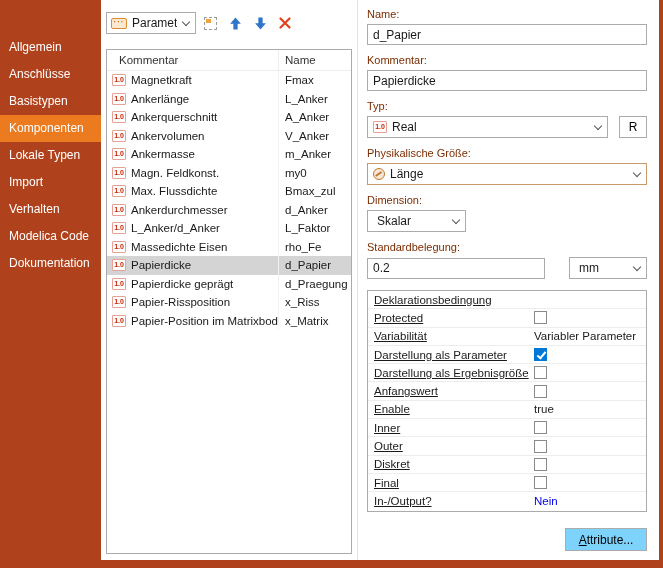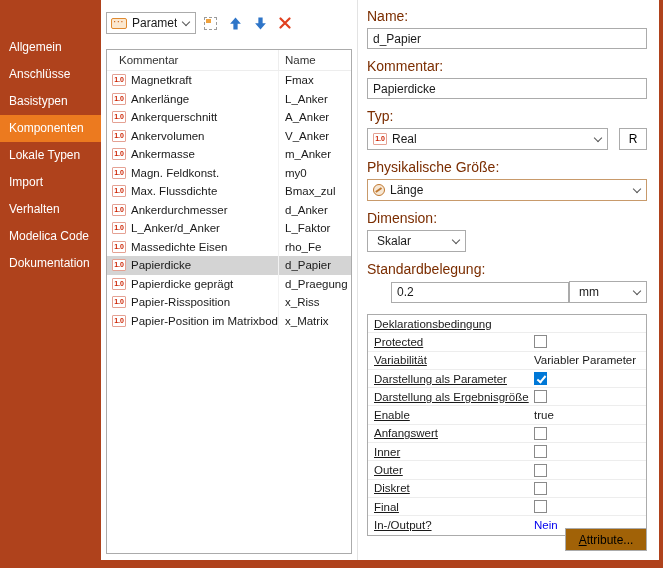--- a/index.html
+++ b/index.html
@@ -32,44 +32,44 @@
   .h-comment { flex: 1; padding-left: 12px; }
   .h-name { width: 73px; padding-left: 6px; border-left: 1px solid #EDEDED; height: 100%; display: flex; align-items: center; flex: 0 0 auto; }
   .list-row { display: flex; height: 18.5px; align-items: center; padding-left: 5px; flex: 0 0 auto; cursor: pointer; }
   .list-row.selected { background: #D4D4D4; }
   .badge { display: inline-block; font-size: 7px; line-height: 8px; color: #CC2200; border: 1px solid #E5A193; background: #fff; padding: 1px 0; border-radius: 1px; font-weight: bold; width: 14px; text-align: center; flex: 0 0 auto; }
   .list-row .badge { margin-right: 5px; }
   .cell-comment { flex: 1; white-space: nowrap; overflow: hidden; }
   .cell-name { width: 73px; padding-left: 6px; white-space: nowrap; overflow: hidden; flex: 0 0 auto; border-left: 1px solid #F2F2F2; height: 100%; display: flex; align-items: center; }
   
   .rightpanel { flex: 1; border-left: 1px solid #E3E3E3; padding: 8px 12px 10px 9px; position: relative; }
-  .field-label { color: #7B2D00; font-size: 14px; margin: 9px 0 4px; display: block; }
+  .field-label { color: #7B2D00; font-size: 11px; margin: 9px 0 4px; display: block; }
   .field-label.first { margin-top: 0; }
   .text-input { width: 100%; height: 21px; border: 1px solid #ABABAB; padding: 0 5px; font: 12px "Liberation Sans", sans-serif; color: #1a1a1a; background: #fff; }
   .row { display: flex; align-items: center; }
   .type-select { flex: 1; margin-right: 11px; justify-content: center; }
   .type-select .badge { margin-left: 1px; }
   .r-btn { width: 28px; height: 22px; border: 1px solid #ABABAB; background: #fff; font: 12px "Liberation Sans", sans-serif; cursor: pointer; flex: 0 0 auto; }
   .quantity-select { width: 100%; border-color: #C89A6B; }
   .q-icon { width: 12px; height: 12px; border-radius: 50%; border: 1.5px solid #C07830; background: #F7E8D5; position: relative; flex: 0 0 auto; margin-left: 1px; }
   .q-icon::after { content: ""; position: absolute; left: 1px; top: 4px; width: 7px; height: 1.5px; background: #C07830; transform: rotate(-35deg); }
   .dimension-select { width: 99px; }
-  .default-row { display: flex; justify-content: flex-end; align-items: center; }
+  .default-row { display: flex; justify-content: space-between; align-items: center; }
   .default-input { width: 178px; }
   .unit-select { width: 78px; }
   .prop-grid { border: 1px solid #ABABAB; margin-top: 11px; font-size: 11.5px; background: #fff; }
   .prop-row { display: flex; align-items: center; height: 18.3px; border-bottom: 1px solid #EDEDED; padding-left: 6px; }
   [data-name="declaration-grid-body"] .prop-row:last-child { border-bottom: none; }
   .prop-label { flex: 1; white-space: nowrap; overflow: hidden; text-decoration: underline; }
   .prop-value { width: 112px; flex: 0 0 auto; display: flex; align-items: center; white-space: nowrap; }
   .checkbox { width: 13px; height: 13px; border: 1px solid #8A8A8A; background: #fff; display: inline-block; position: relative; cursor: pointer; }
   .checkbox.checked { background: #0078D7; border-color: #0078D7; }
   .checkbox.checked::after { content: ""; position: absolute; left: 4px; top: 1px; width: 3px; height: 7px; border: solid #fff; border-width: 0 2px 2px 0; transform: rotate(40deg); }
   .link-value { color: #0000EE; cursor: pointer; }
-  .attr-btn { position: absolute; right: 12px; bottom: 9px; width: 82px; height: 23px; border: 1px solid #ABABAB; background: #a16207; font: 12px "Liberation Sans", sans-serif; cursor: pointer; }
+  .attr-btn { position: absolute; right: 12px; bottom: 9px; width: 82px; height: 23px; border: 1px solid #ABABAB; background: #7dd3fc; font: 12px "Liberation Sans", sans-serif; cursor: pointer; }
   .accel { text-decoration: underline; }
 </style>
 </head>
 <body>
 
 <nav class="sidebar" data-name="category-sidebar">
     <div class="sidebar-item" data-name="sidebar-item-allgemein">Allgemein</div>
     <div class="sidebar-item" data-name="sidebar-item-anschl-sse">Anschlüsse</div>
     <div class="sidebar-item" data-name="sidebar-item-basistypen">Basistypen</div>
     <div class="sidebar-item active" data-name="sidebar-item-komponenten">Komponenten</div>
@@ -249,30 +249,30 @@
             <span class="prop-value" data-name="declaration-row-value">
               <span class="checkbox checked" data-name="darstellung-als-parameter-checkbox"></span>
             </span>
           </div>
           <div class="prop-row" data-name="declaration-row-darstellung-als-ergebnisgr-e">
             <span class="prop-label" data-name="declaration-row-label">Darstellung als Ergebnisgröße</span>
             <span class="prop-value" data-name="declaration-row-value">
               <span class="checkbox" data-name="darstellung-als-ergebnisgr-e-checkbox"></span>
             </span>
           </div>
+          <div class="prop-row" data-name="declaration-row-anfangswert">
+            <span class="prop-label" data-name="declaration-row-label">Anfangswert</span>
+            <span class="prop-value" data-name="declaration-row-value">
+              <span class="checkbox" data-name="anfangswert-checkbox"></span>
+            </span>
+          </div>
           <div class="prop-row" data-name="declaration-row-enable">
             <span class="prop-label" data-name="declaration-row-label">Enable</span>
             <span class="prop-value" data-name="declaration-row-value">true</span>
           </div>
-          <div class="prop-row" data-name="declaration-row-anfangswert">
-            <span class="prop-label" data-name="declaration-row-label">Anfangswert</span>
-            <span class="prop-value" data-name="declaration-row-value">
-              <span class="checkbox" data-name="anfangswert-checkbox"></span>
-            </span>
-          </div>
           <div class="prop-row" data-name="declaration-row-inner">
             <span class="prop-label" data-name="declaration-row-label">Inner</span>
             <span class="prop-value" data-name="declaration-row-value">
               <span class="checkbox" data-name="inner-checkbox"></span>
             </span>
           </div>
           <div class="prop-row" data-name="declaration-row-outer">
             <span class="prop-label" data-name="declaration-row-label">Outer</span>
             <span class="prop-value" data-name="declaration-row-value">
               <span class="checkbox" data-name="outer-checkbox"></span>

